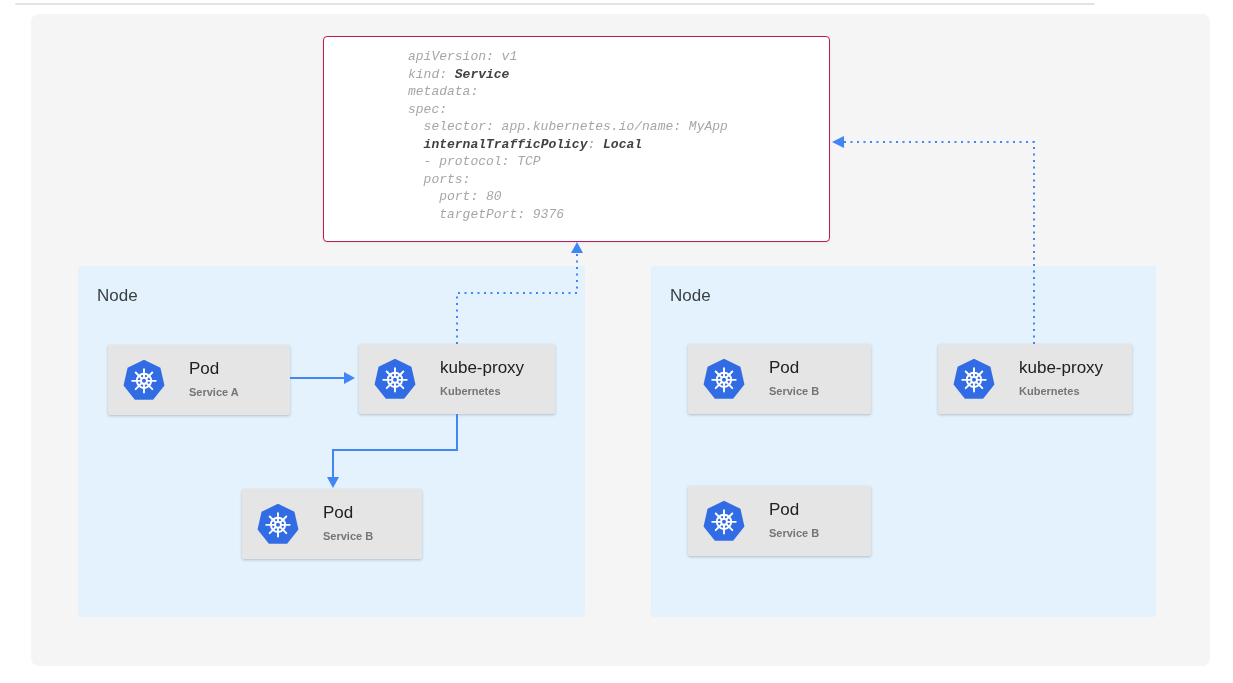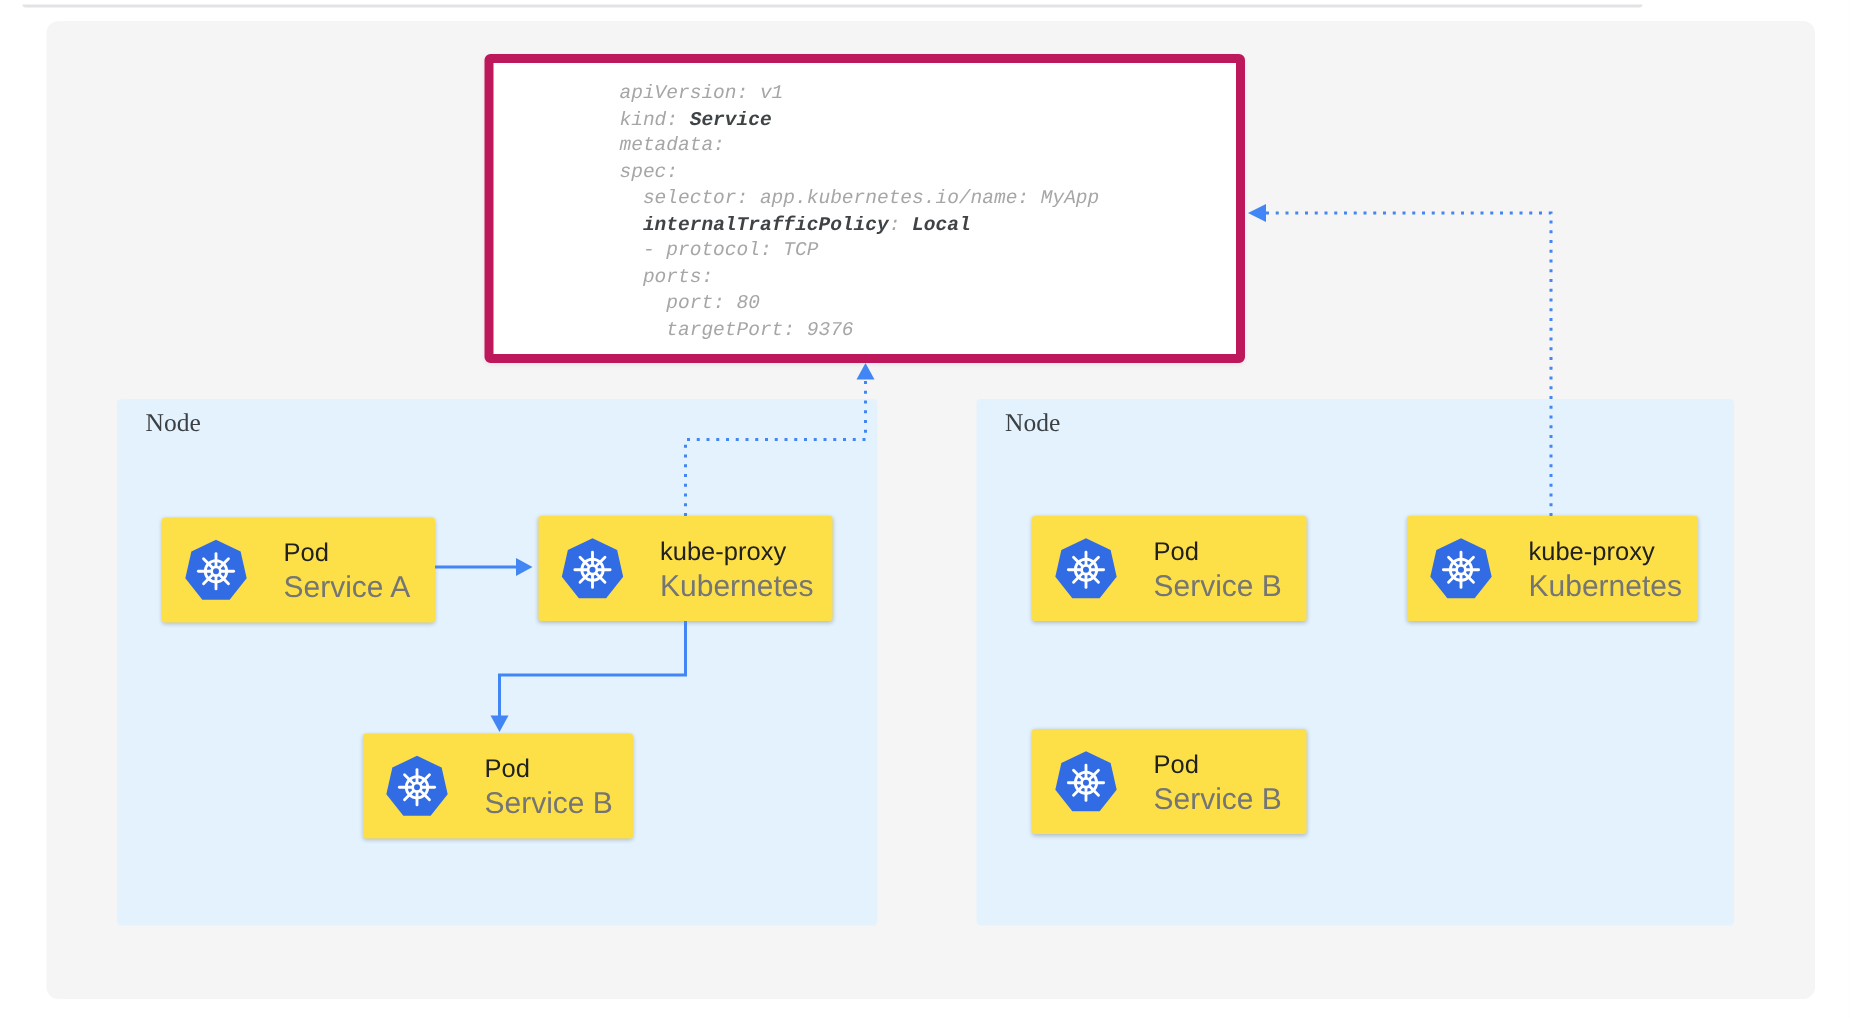--- a/index.html
+++ b/index.html
@@ -10,49 +10,49 @@
   .top-line{
     position:absolute;left:15px;top:3px;width:1080px;height:2px;
     background:#e1e3e6;border-radius:0 0 3px 3px;
   }
   .panel{
     position:absolute;left:31px;top:14px;width:1179px;height:652px;
     background:#f5f5f5;border-radius:8px;
   }
   .yaml-card{
     position:absolute;left:323px;top:36px;width:507px;height:206px;
-    background:#ffffff;border:6px solid #be185d;border-radius:4px;
+    background:#ffffff;border:1px solid #be185d;border-radius:4px;
     box-shadow:0 1px 3px rgba(0,0,0,0.06);
     box-sizing:border-box;padding:11px 0 0 84px;
   }
   .yaml-line{
     font-family:"Liberation Mono","DejaVu Sans Mono",monospace;
     font-style:italic;font-size:13px;line-height:17.5px;
     color:#a6a6a6;white-space:pre;
   }
   .yaml-line .b{font-weight:bold;color:#3f4346;margin-top:33px;}
   .node{
     position:absolute;background:#e3f2fd;border-radius:3px;
   }
   .node-1{left:78px;top:266px;width:507px;height:351px;}
   .node-2{left:651px;top:266px;width:505px;height:351px;}
   .node-label{
-    position:absolute;left:19px;top:6px;font-size:17px;color:#3c4043;font-family:Liberation Serif, serif;
+    position:absolute;left:19px;top:20px;font-size:17px;color:#3c4043;
   }
   .card{
-    position:absolute;background:#fde047;border-radius:2px;
+    position:absolute;background:#e5e5e5;border-radius:2px;
     box-shadow:0 1px 3px rgba(0,0,0,0.22);
     display:flex;align-items:center;box-sizing:border-box;
   }
   .card .icon{
     position:absolute;left:15px;top:50%;margin-top:-21px;width:42px;height:42px;
   }
   .card .txt{position:absolute;left:81px;top:50%;margin-top:-23px;}
   .card .title{font-size:17px;line-height:24px;color:#212121;}
-  .card .subtitle{font-size:20px;line-height:22px;color:#757575;}
+  .card .subtitle{font-size:11px;line-height:22px;color:#757575;font-weight:bold;}
   .card-1{left:108px;top:345px;width:182px;height:70px;}
   .card-2{left:359px;top:344px;width:196px;height:70px;}
   .card-3{left:242px;top:489px;width:180px;height:70px;}
   .card-4{left:688px;top:344px;width:183px;height:70px;}
   .card-5{left:938px;top:344px;width:194px;height:70px;}
   .card-6{left:688px;top:486px;width:183px;height:70px;}
   .arrows{position:absolute;left:0;top:0;pointer-events:none;}
 </style>
 </head>
 <body>

